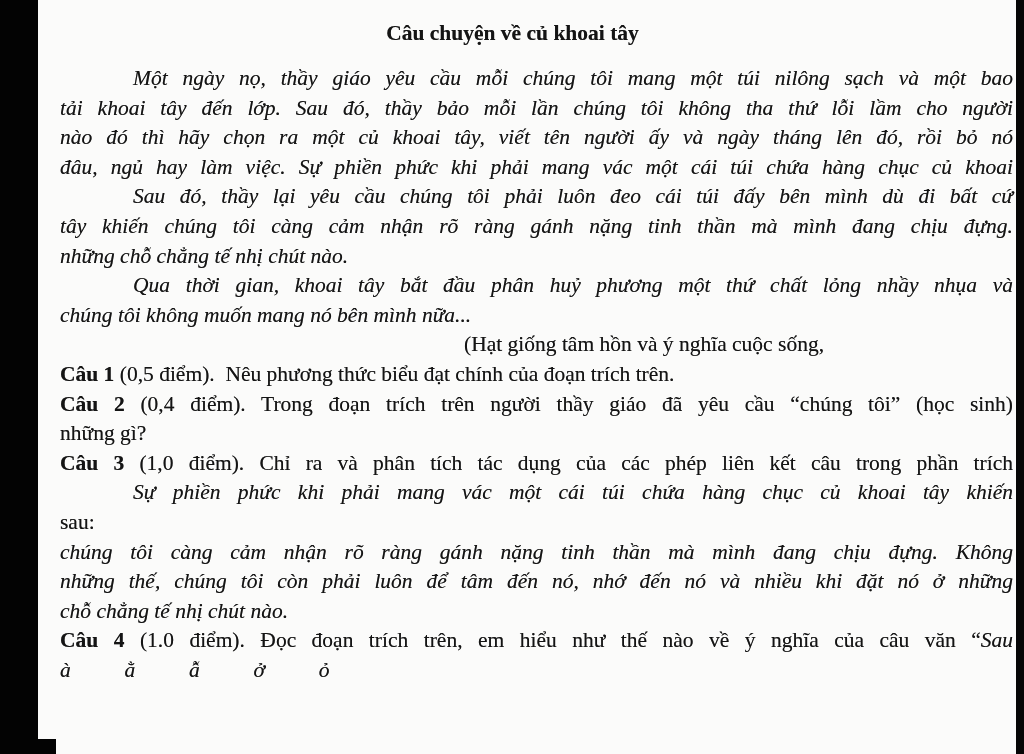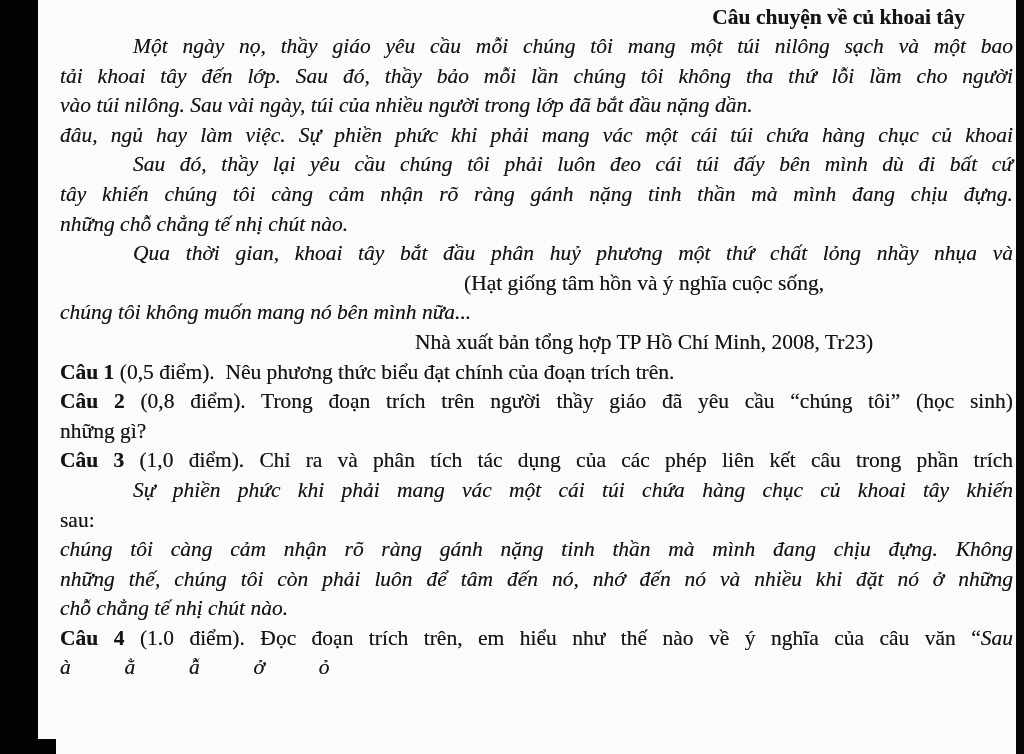--- a/index.html
+++ b/index.html
@@ -14,55 +14,54 @@
     text-shadow:0 0 0.6px rgba(20,20,20,0.55);
   }
   .bar-left  { position:absolute; left:0; top:0; width:38px; height:754px; background:#030303; }
   .bar-right { position:absolute; right:0; top:0; width:8px; height:754px; background:#060606; }
   .corner-bl { position:absolute; left:0; bottom:0; width:56px; height:15px; background:#030303; }
   .content {
     position:absolute; left:60px; top:0; width:953px;
     font-size:21.5px;
   }
   .title {
-    margin:0; padding:2px 48px 0 0;
+    margin:16px; padding:2px 48px 0 0;
     height:30px; line-height:30px;
     font-size:21.5px; font-weight:bold;
-    text-align:right;
+    text-align:center;
   }
   .ln { margin:0; line-height:29.6px; text-align:left; white-space:normal; }
   .j   { text-align:justify; text-align-last:justify; }
   .ind { padding-left:73px; }
   .src { text-align:center; text-align-last:center; padding-left:215px; }
   .sb  { font-weight:bold; }
   .si  { font-style:italic; }
 </style>
 </head>
 <body>
 
 <div class="page">
   <div class="bar-left"></div>
   <div class="bar-right"></div>
 
   <div class="content">
     <h1 class="title">Câu chuyện về củ khoai tây</h1>
 
     <p class="ln ind j"><span class="sb"></span><span class="sn"></span><span class="si">Một ngày nọ, thầy giáo yêu cầu mỗi chúng tôi mang một túi nilông sạch và một bao</span></p>
     <p class="ln j"><span class="sb"></span><span class="sn"></span><span class="si">tải khoai tây đến lớp. Sau đó, thầy bảo mỗi lần chúng tôi không tha thứ lỗi lầm cho người</span></p>
-    <p class="ln"><span class="sb"></span><span class="sn"></span><span class="si">vào túi nilông. Sau vài ngày, túi của nhiều người trong lớp đã bắt đầu nặng dần.</span></p>
+    <p class="ln j"><span class="sb"></span><span class="sn"></span><span class="si">nào đó thì hãy chọn ra một củ khoai tây, viết tên người ấy và ngày tháng lên đó, rồi bỏ nó</span></p>
     <p class="ln j"><span class="sb"></span><span class="sn"></span><span class="si">đâu, ngủ hay làm việc. Sự phiền phức khi phải mang vác một cái túi chứa hàng chục củ khoai</span></p>
     <p class="ln ind j"><span class="sb"></span><span class="sn"></span><span class="si">Sau đó, thầy lại yêu cầu chúng tôi phải luôn đeo cái túi đấy bên mình dù đi bất cứ</span></p>
     <p class="ln j"><span class="sb"></span><span class="sn"></span><span class="si">tây khiến chúng tôi càng cảm nhận rõ ràng gánh nặng tinh thần mà mình đang chịu đựng.</span></p>
     <p class="ln"><span class="sb"></span><span class="sn"></span><span class="si">những chỗ chẳng tế nhị chút nào.</span></p>
     <p class="ln ind j"><span class="sb"></span><span class="sn"></span><span class="si">Qua thời gian, khoai tây bắt đầu phân huỷ phương một thứ chất lỏng nhầy nhụa và</span></p>
+    <p class="ln"><span class="sb"></span><span class="sn"></span><span class="si">chúng tôi không muốn mang nó bên mình nữa...</span></p>
     <p class="ln src"><span class="sn">(Hạt giống tâm hồn và ý nghĩa cuộc sống,</span></p>
-    <p class="ln"><span class="sb"></span><span class="sn"></span><span class="si">chúng tôi không muốn mang nó bên mình nữa...</span></p>
-    <p class="ln src"><span class="sn">Nhà xuất bản tổng hợp TP Hồ Chí Minh, 2008, Tr23)</span></p>
     <p class="ln"><span class="sb">Câu 1</span><span class="sn"> (0,5 điểm).&nbsp; Nêu phương thức biểu đạt chính của đoạn trích trên.</span></p>
-    <p class="ln j"><span class="sb">Câu 2</span><span class="sn"> (0,8 điểm). Trong đoạn trích trên người thầy giáo đã yêu cầu “chúng tôi” (học sinh)</span></p>
+    <p class="ln j"><span class="sb">Câu 2</span><span class="sn"> (0,4 điểm). Trong đoạn trích trên người thầy giáo đã yêu cầu “chúng tôi” (học sinh)</span></p>
     <p class="ln"><span class="sn">những gì?</span></p>
     <p class="ln j"><span class="sb">Câu 3</span><span class="sn"> (1,0 điểm). Chỉ ra và phân tích tác dụng của các phép liên kết câu trong phần trích</span></p>
     <p class="ln ind j"><span class="si">Sự phiền phức khi phải mang vác một cái túi chứa hàng chục củ khoai tây khiến</span></p>
     <p class="ln"><span class="sn">sau:</span></p>
     <p class="ln j"><span class="si">chúng tôi càng cảm nhận rõ ràng gánh nặng tinh thần mà mình đang chịu đựng. Không</span></p>
     <p class="ln j"><span class="si">những thế, chúng tôi còn phải luôn để tâm đến nó, nhớ đến nó và nhiều khi đặt nó ở những</span></p>
     <p class="ln"><span class="si">chỗ chẳng tế nhị chút nào.</span></p>
     <p class="ln j"><span class="sb">Câu 4</span><span class="sn"> (1.0 điểm). Đọc đoạn trích trên, em hiểu như thế nào về ý nghĩa của câu văn “</span><span class="si">Sau</span></p>
     <p class="ln"><span class="si">à   ằ   ẫ   ở   ỏ</span></p>
   </div>

